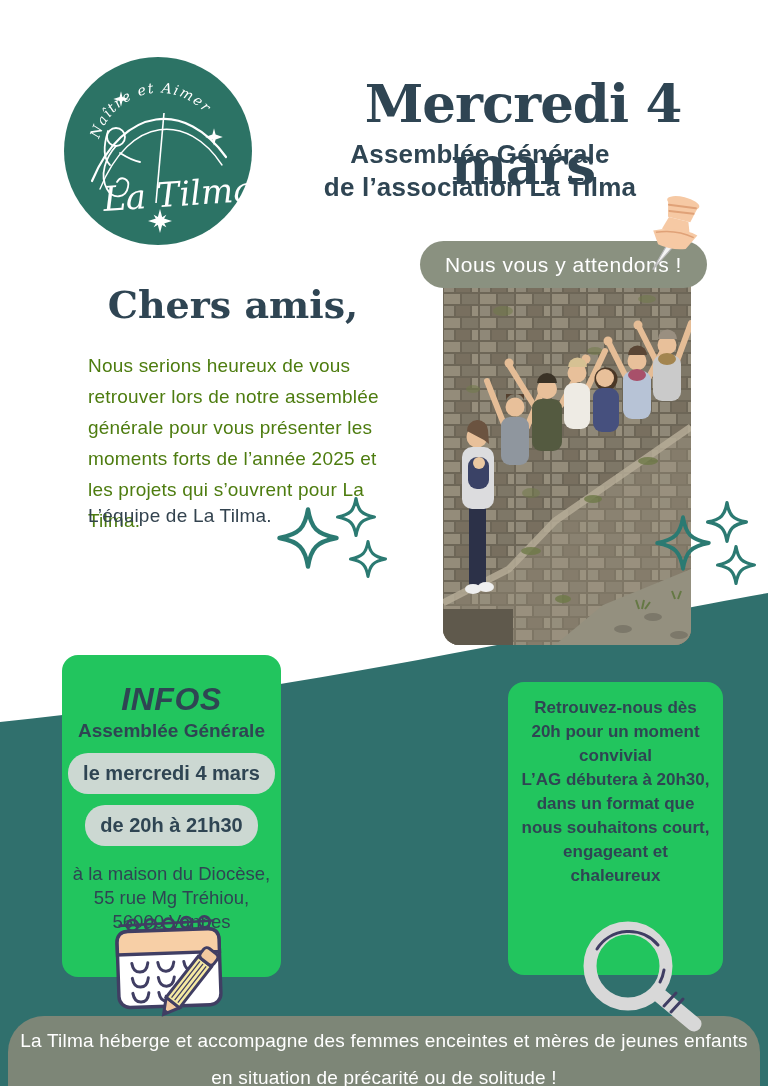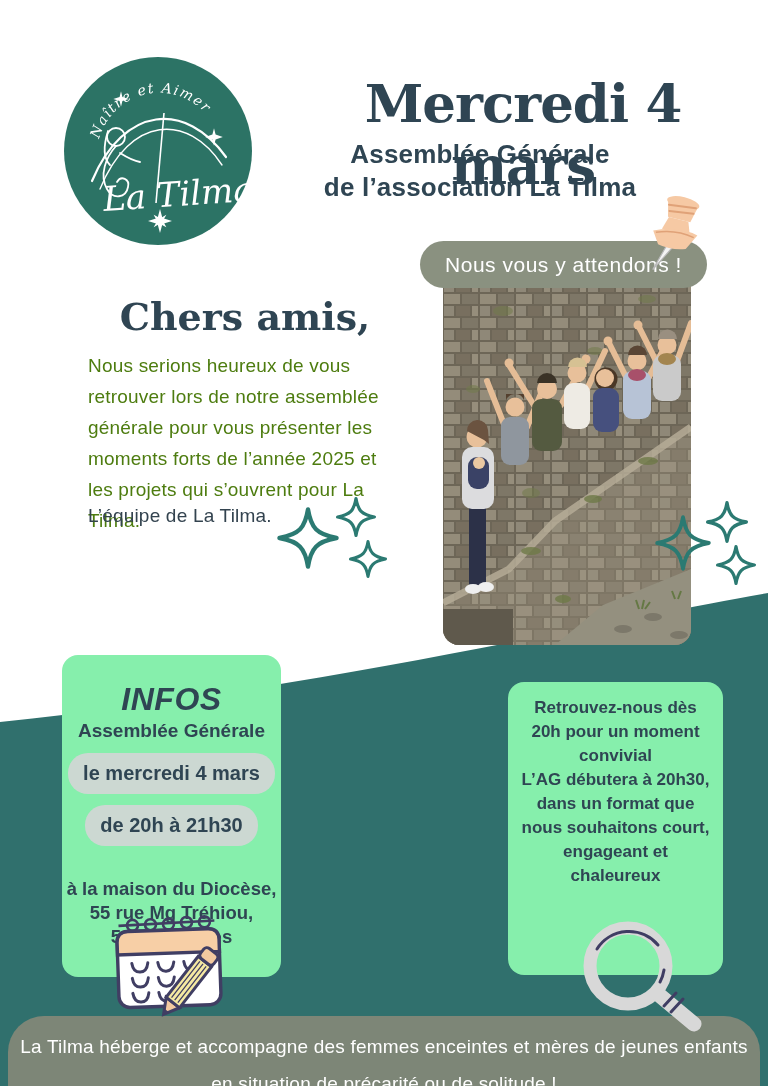--- a/index.html
+++ b/index.html
@@ -24,21 +24,21 @@
   
   .badge{
     position:absolute;left:420px;top:241px;width:287px;height:47px;z-index:6;
     background:#8a9180;border-radius:24px;display:flex;align-items:center;justify-content:center;
     color:#ffffff;font-size:21px;letter-spacing:.5px;
   }
   .pushpin{position:absolute;left:640px;top:192px;z-index:7;}
 
   
   .greeting{
-    position:absolute;left:73px;top:282px;width:320px;margin:12px;text-align:center;
+    position:absolute;left:73px;top:282px;width:320px;margin:0;text-align:center;
     font-family:"DejaVu Serif",serif;font-weight:bold;font-size:38px;color:#2f4553;
   }
   .letter-body{
     position:absolute;left:88px;top:350px;width:318px;margin:0;
     font-size:19px;line-height:31px;color:#4d7c0f;letter-spacing:.2px;
   }
   .signature{
     position:absolute;left:88px;top:505px;width:300px;margin:0;
     font-size:19px;color:#33434f;letter-spacing:.2px;
   }
@@ -47,51 +47,51 @@
   .photo{
     position:absolute;left:443px;top:269px;width:248px;height:376px;z-index:2;
     border-radius:16px;overflow:hidden;
   }
 
   
   .teal-bg{position:absolute;left:0;top:0;z-index:1;}
 
   
   .card{
-    position:absolute;background:#86efac;border-radius:16px;z-index:2;
+    position:absolute;background:#22c55e;border-radius:16px;z-index:2;
     text-align:center;color:#2f4553;
   }
   .card-infos{left:62px;top:655px;width:219px;height:322px;}
   .card-event{left:291px;top:682px;width:207px;height:293px;}
   .card-divers{left:508px;top:682px;width:215px;height:293px;}
   .card-title{
     font-style:italic;font-weight:bold;letter-spacing:.5px;margin:0;
   }
   .card-infos .card-title{font-size:32px;margin-top:26px;}
   .card-event .card-title,.card-divers .card-title{font-size:27px;margin-top:16px;}
   .card-sub{font-size:19px;font-weight:600;margin-top:2px;}
   .pill{
     display:inline-block;background:#ccd8d2;border-radius:20px;
     font-size:20px;font-weight:600;padding:9px 15px;margin-top:11px;color:#2f4553;
   }
-  .address{font-size:18.5px;font-weight:700;line-height:24px;margin-top:31px;}
+  .address{font-size:18.5px;font-weight:400;line-height:24px;margin-top:16px;}
   .card-body{font-size:17px;font-weight:600;line-height:24px;margin:10px 11px 0 11px;}
   .card-divers .card-body{margin-top:14px;}
   .card-divers .card-body2{font-size:17px;font-weight:600;line-height:24px;margin:0 11px;}
 
   .calendar-icon{position:absolute;left:106px;top:914px;z-index:5;}
   .magnifier-icon{position:absolute;left:570px;top:920px;z-index:5;}
   .sparkle{position:absolute;z-index:3;}
 
   
   .footer-pill{
     position:absolute;left:8px;top:1016px;width:752px;height:120px;z-index:4;
     background:#7d8677;border-radius:36px;text-align:center;color:#ffffff;
   }
-  .footer-line1{padding-top:20px;font-size:19px;letter-spacing:.2px;white-space:nowrap;}
+  .footer-line1{padding-top:14px;font-size:19px;letter-spacing:.2px;white-space:nowrap;}
   .footer-line2{margin-top:15px;font-size:19px;letter-spacing:.2px;}
 
   .logo{position:absolute;left:64px;top:57px;z-index:2;}
 </style>
 </head>
 <body>
 
 <div id="poster">
 
   <svg class="teal-bg" width="768" height="1086" viewBox="0 0 768 1086">

